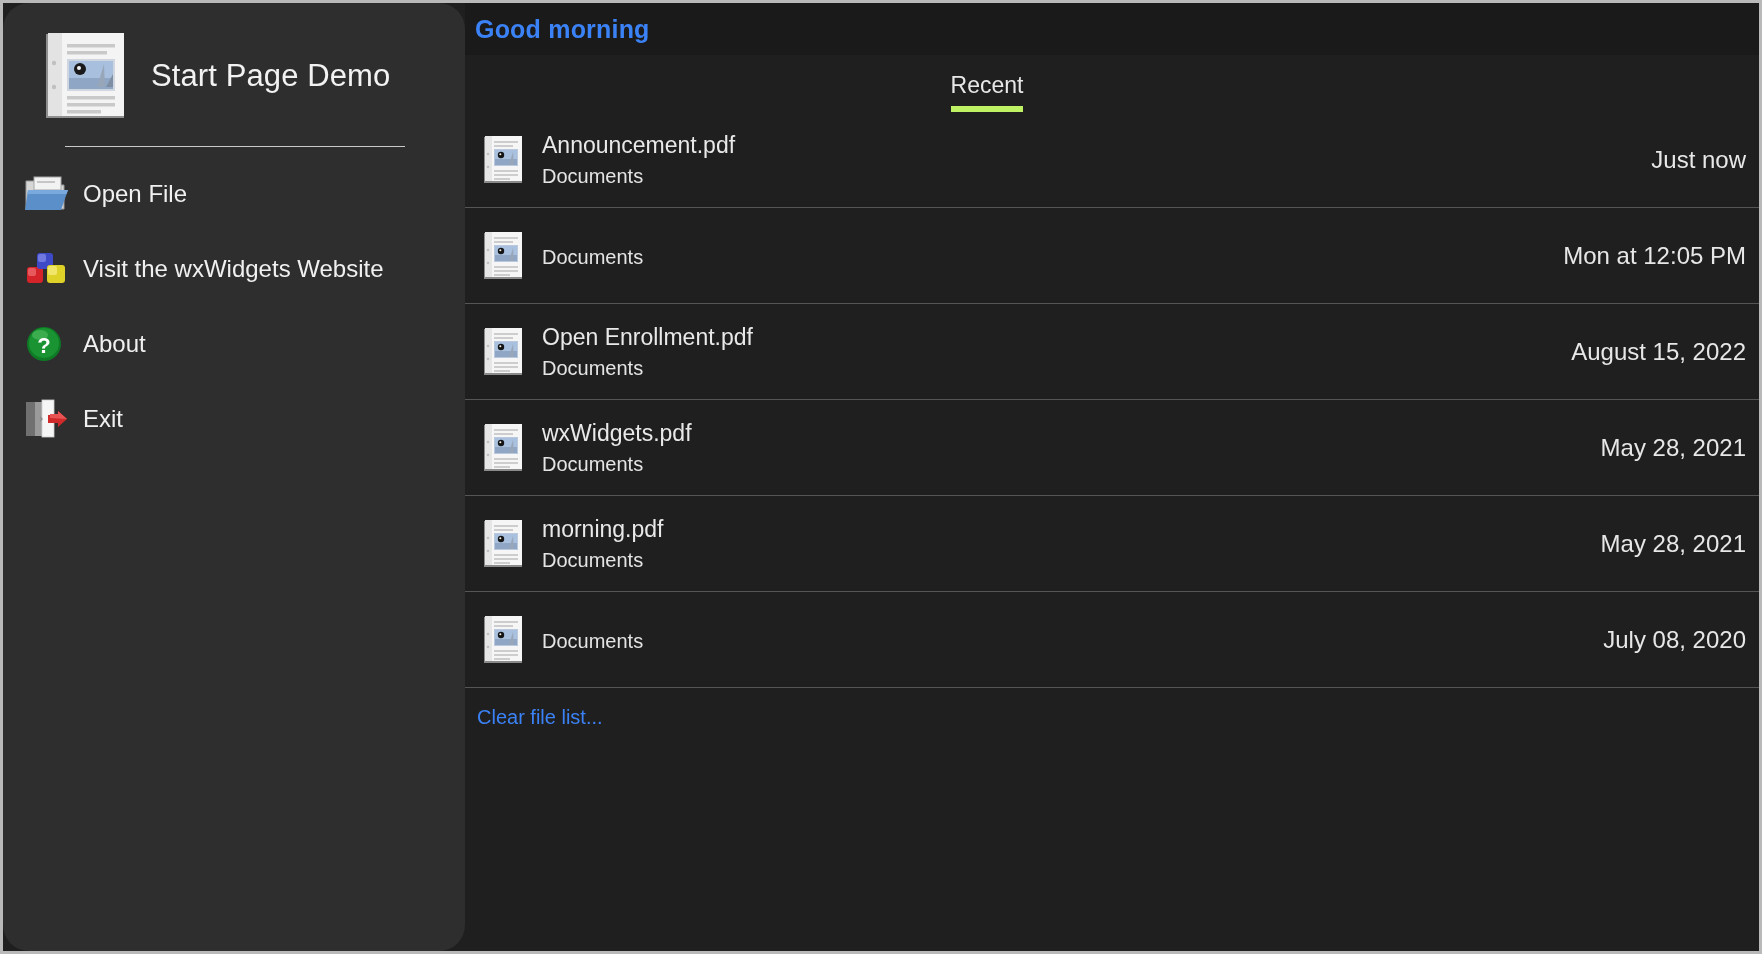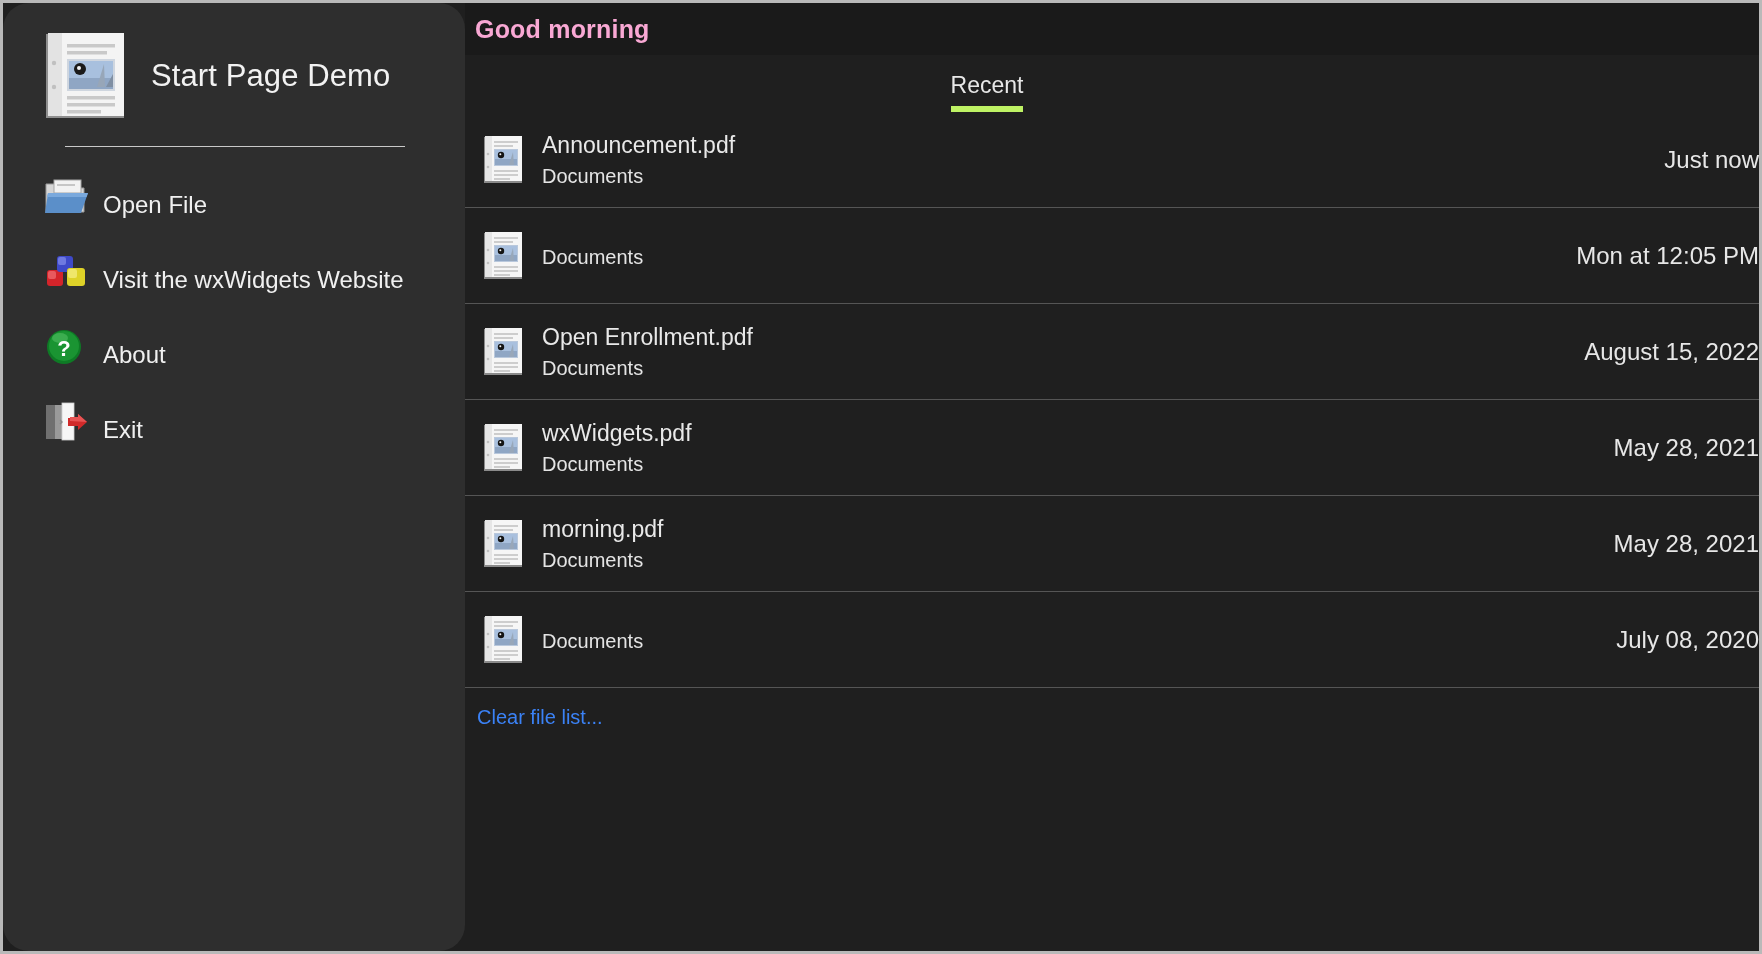--- a/index.html
+++ b/index.html
@@ -40,23 +40,23 @@
     white-space: nowrap;
   }
   #brand-divider {
     height: 1px;
     background: #c9c9c9;
     margin: 24px 60px 0 62px;
   }
   #nav { margin-top: 22px; }
   .nav-item {
     display: flex;
-    align-items: flex-end;
+    align-items: center;
     height: 50px;
-    padding-left: 40px;
+    padding-left: 20px;
     margin-bottom: 25px;
     cursor: pointer;
   }
   .nav-icon {
     width: 48px; height: 44px;
     flex: 0 0 48px;
     position: relative;
     margin-right: 12px;
   }
   .nav-label {
@@ -68,21 +68,21 @@
   
   #main { flex: 1 1 auto; position: relative; background: #1f1f1f; }
   #greeting-bar {
     height: 52px;
     background: #1a1a1a;
     display: flex;
     align-items: center;
     padding-left: 10px;
   }
   #greeting {
-    color: #f9a8d4;
+    color: #3b82f6;
     font-size: 25px;
     font-weight: bold;
     letter-spacing: 0.2px;
   }
   #tabs-row {
     height: 57px;
     display: flex;
     align-items: flex-end;
     justify-content: center;
     padding-right: 250px;
@@ -95,20 +95,21 @@
     cursor: pointer;
   }
 
   #file-list { width: 100%; }
   .file-row {
     height: 96px;
     display: flex;
     align-items: center;
     border-bottom: 1px solid #555555;
     padding-left: 17px;
+    padding-right: 13px;
     cursor: pointer;
   }
   .file-thumb {
     width: 42px; height: 50px;
     flex: 0 0 42px;
     position: relative;
     margin-right: 18px;
   }
   .file-text { flex: 1 1 auto; min-width: 0; }
   .file-name {

